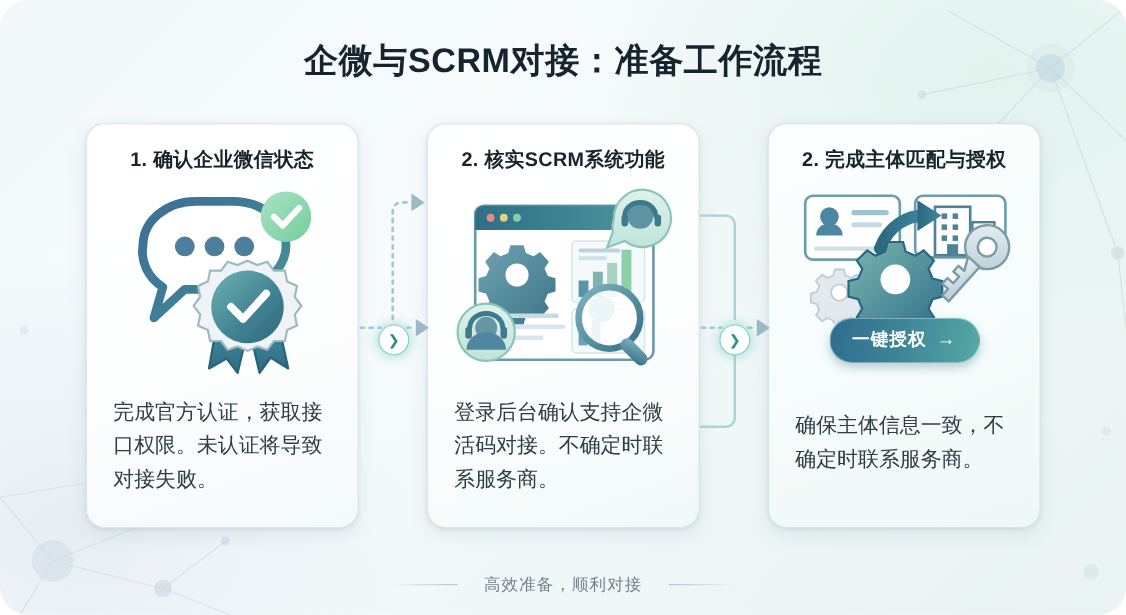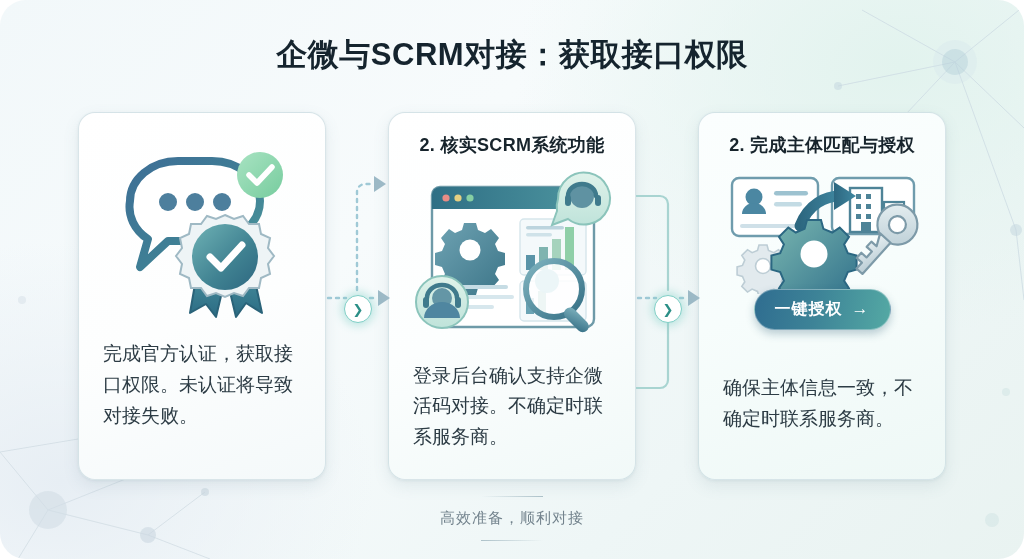--- a/index.html
+++ b/index.html
@@ -139,23 +139,22 @@
 
   
   .footer {
     position: absolute;
     bottom: 18px;
     left: 0;
     width: 1024px;
     display: flex;
     align-items: center;
     justify-content: center;
-    gap: 12px;
+    gap: 24px;
     z-index: 5;
-    flex-direction: column;
   }
   .footer-line {
     width: 62px;
     height: 1px;
     background: linear-gradient(90deg, rgba(150,175,185,0) 0%, rgba(150,175,185,0.75) 100%);
   }
   .footer-line.r {
     background: linear-gradient(90deg, rgba(150,175,185,0.75) 0%, rgba(150,175,185,0) 100%);
   }
   .footer-text {
@@ -219,25 +218,26 @@
       <circle cx="205" cy="492" r="4" fill="#cbd8e1"></circle>
     </g>
 
     <g opacity="0.5">
       <circle cx="992" cy="520" r="7" fill="#cfe3e4"></circle>
       <circle cx="1006" cy="392" r="4" fill="#cfe3e4"></circle>
       <circle cx="22" cy="300" r="4" fill="#d5e0e7"></circle>
     </g>
   </svg>
 
-  <div class="title">企微与SCRM对接：获取接口权限</div>
+  <div class="title">企微与SCRM对接：准备工作流程</div>
 
   <div class="cards">
 
     <div class="card c1">
+      <div class="card-title">1. 确认企业微信状态</div>
 
       <div class="card-art">
         <svg width="200" height="182" viewBox="0 0 200 182" fill="none">
           <defs>
             <linearGradient id="bubGrad" x1="0" y1="0" x2="1" y2="1">
               <stop offset="0%" stop-color="#3e6f96"></stop>
               <stop offset="55%" stop-color="#3f7f95"></stop>
               <stop offset="100%" stop-color="#4d9a9c"></stop>
             </linearGradient>
             <linearGradient id="greenGrad" x1="0" y1="0" x2="1" y2="1">

